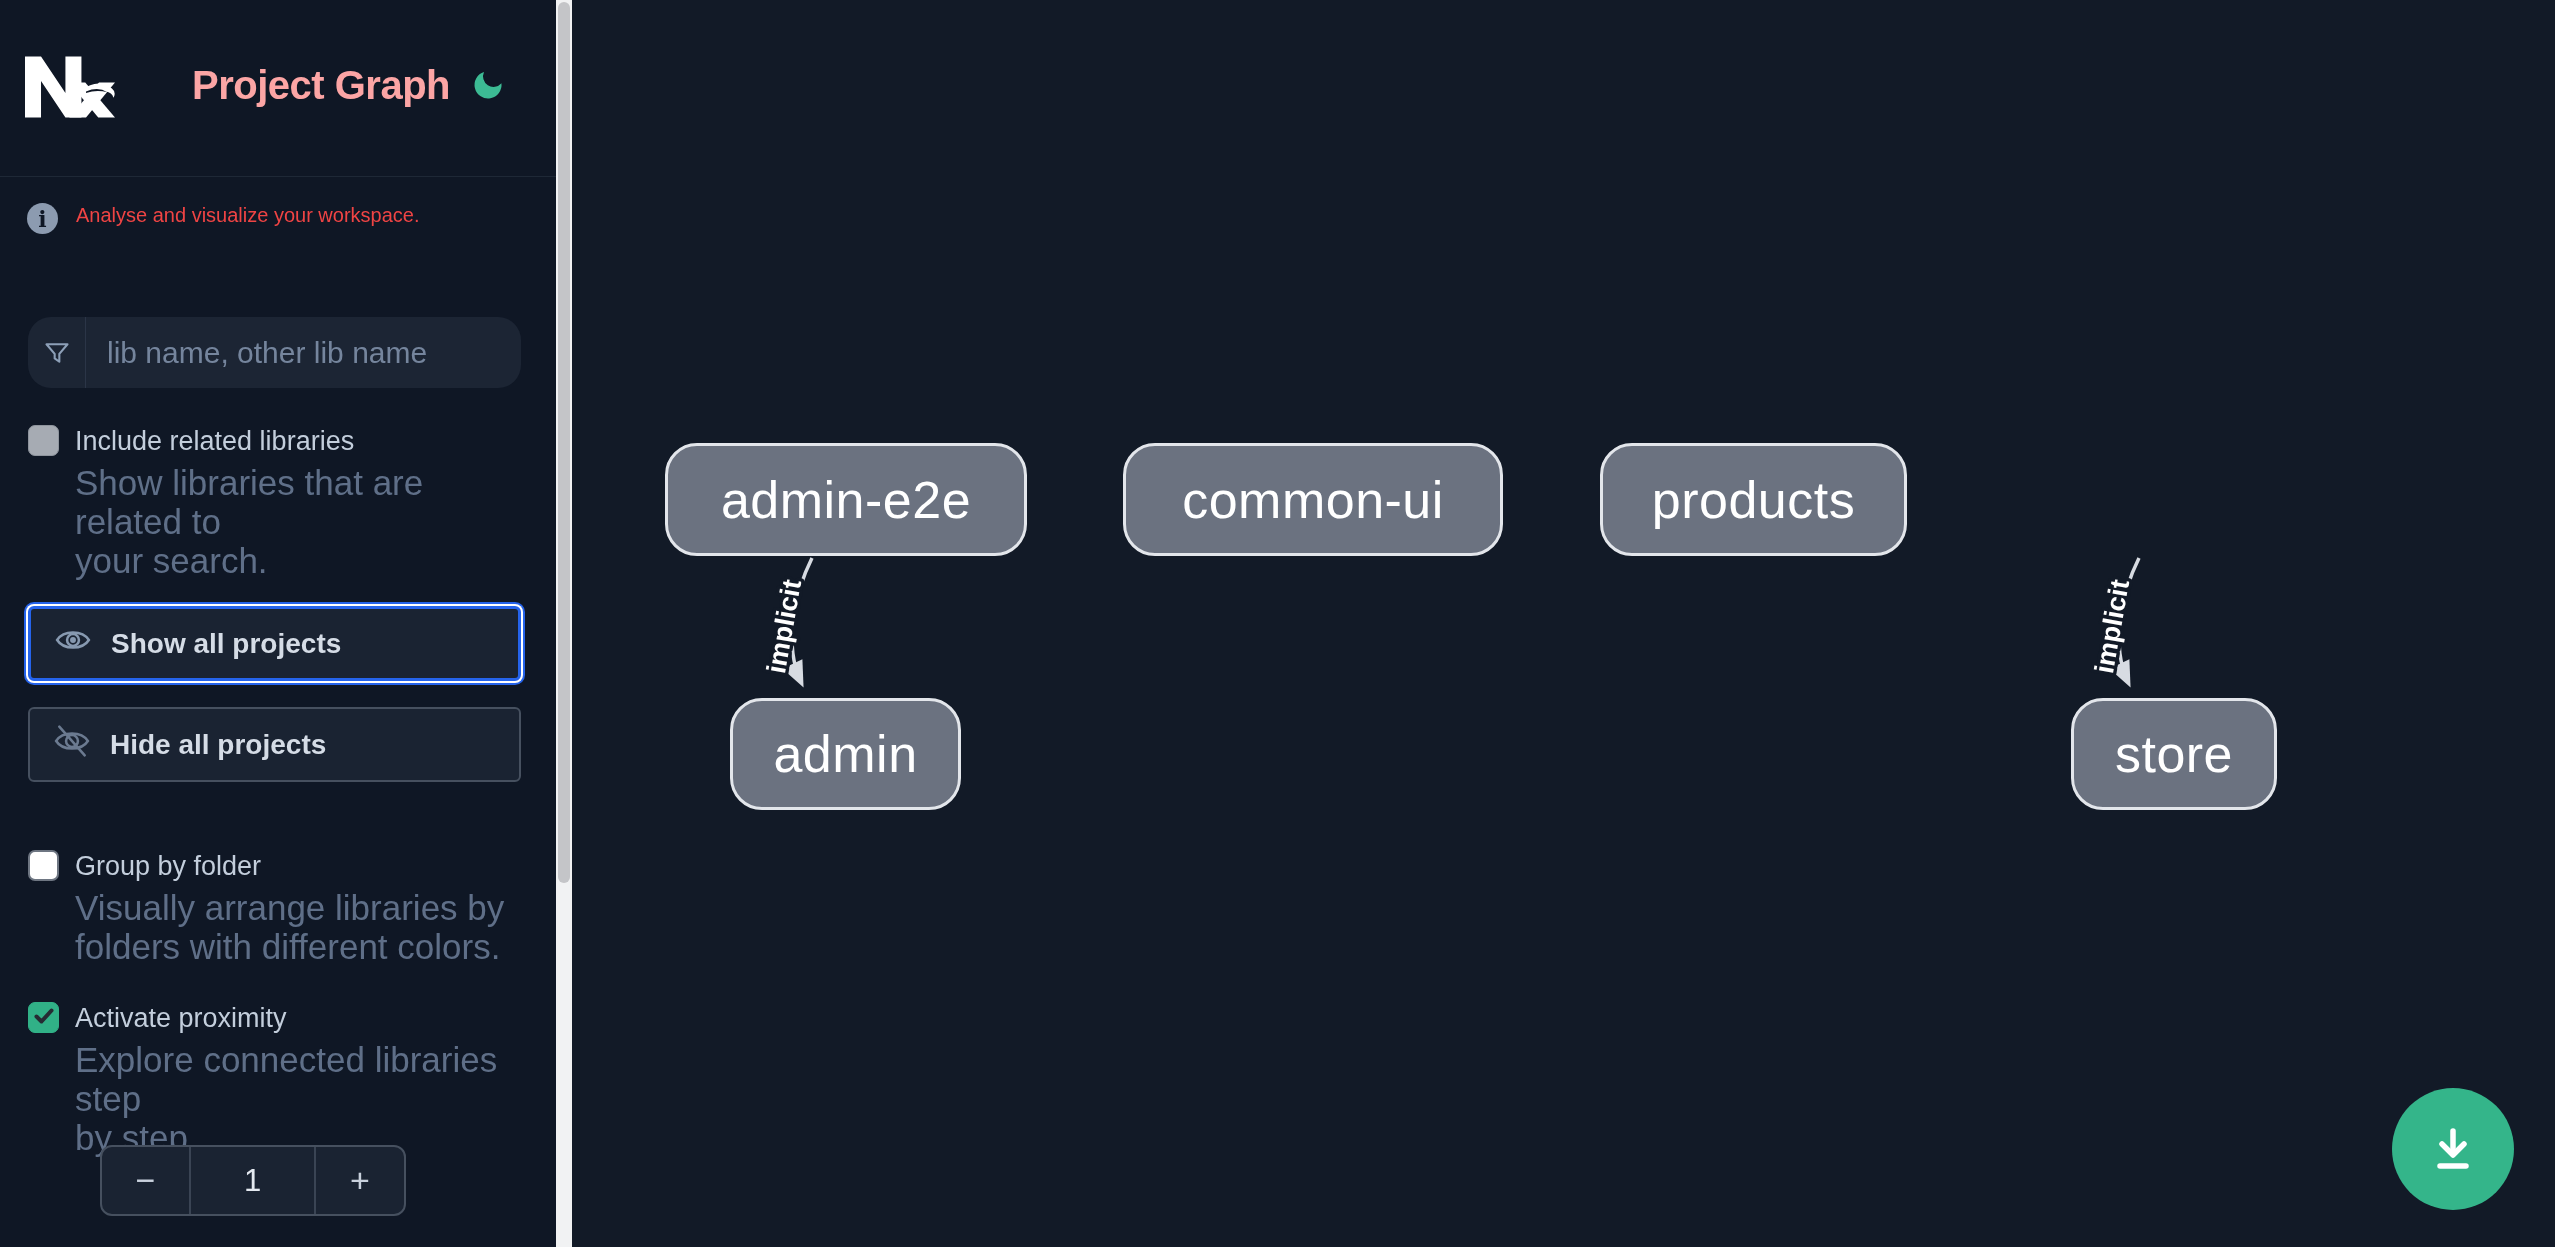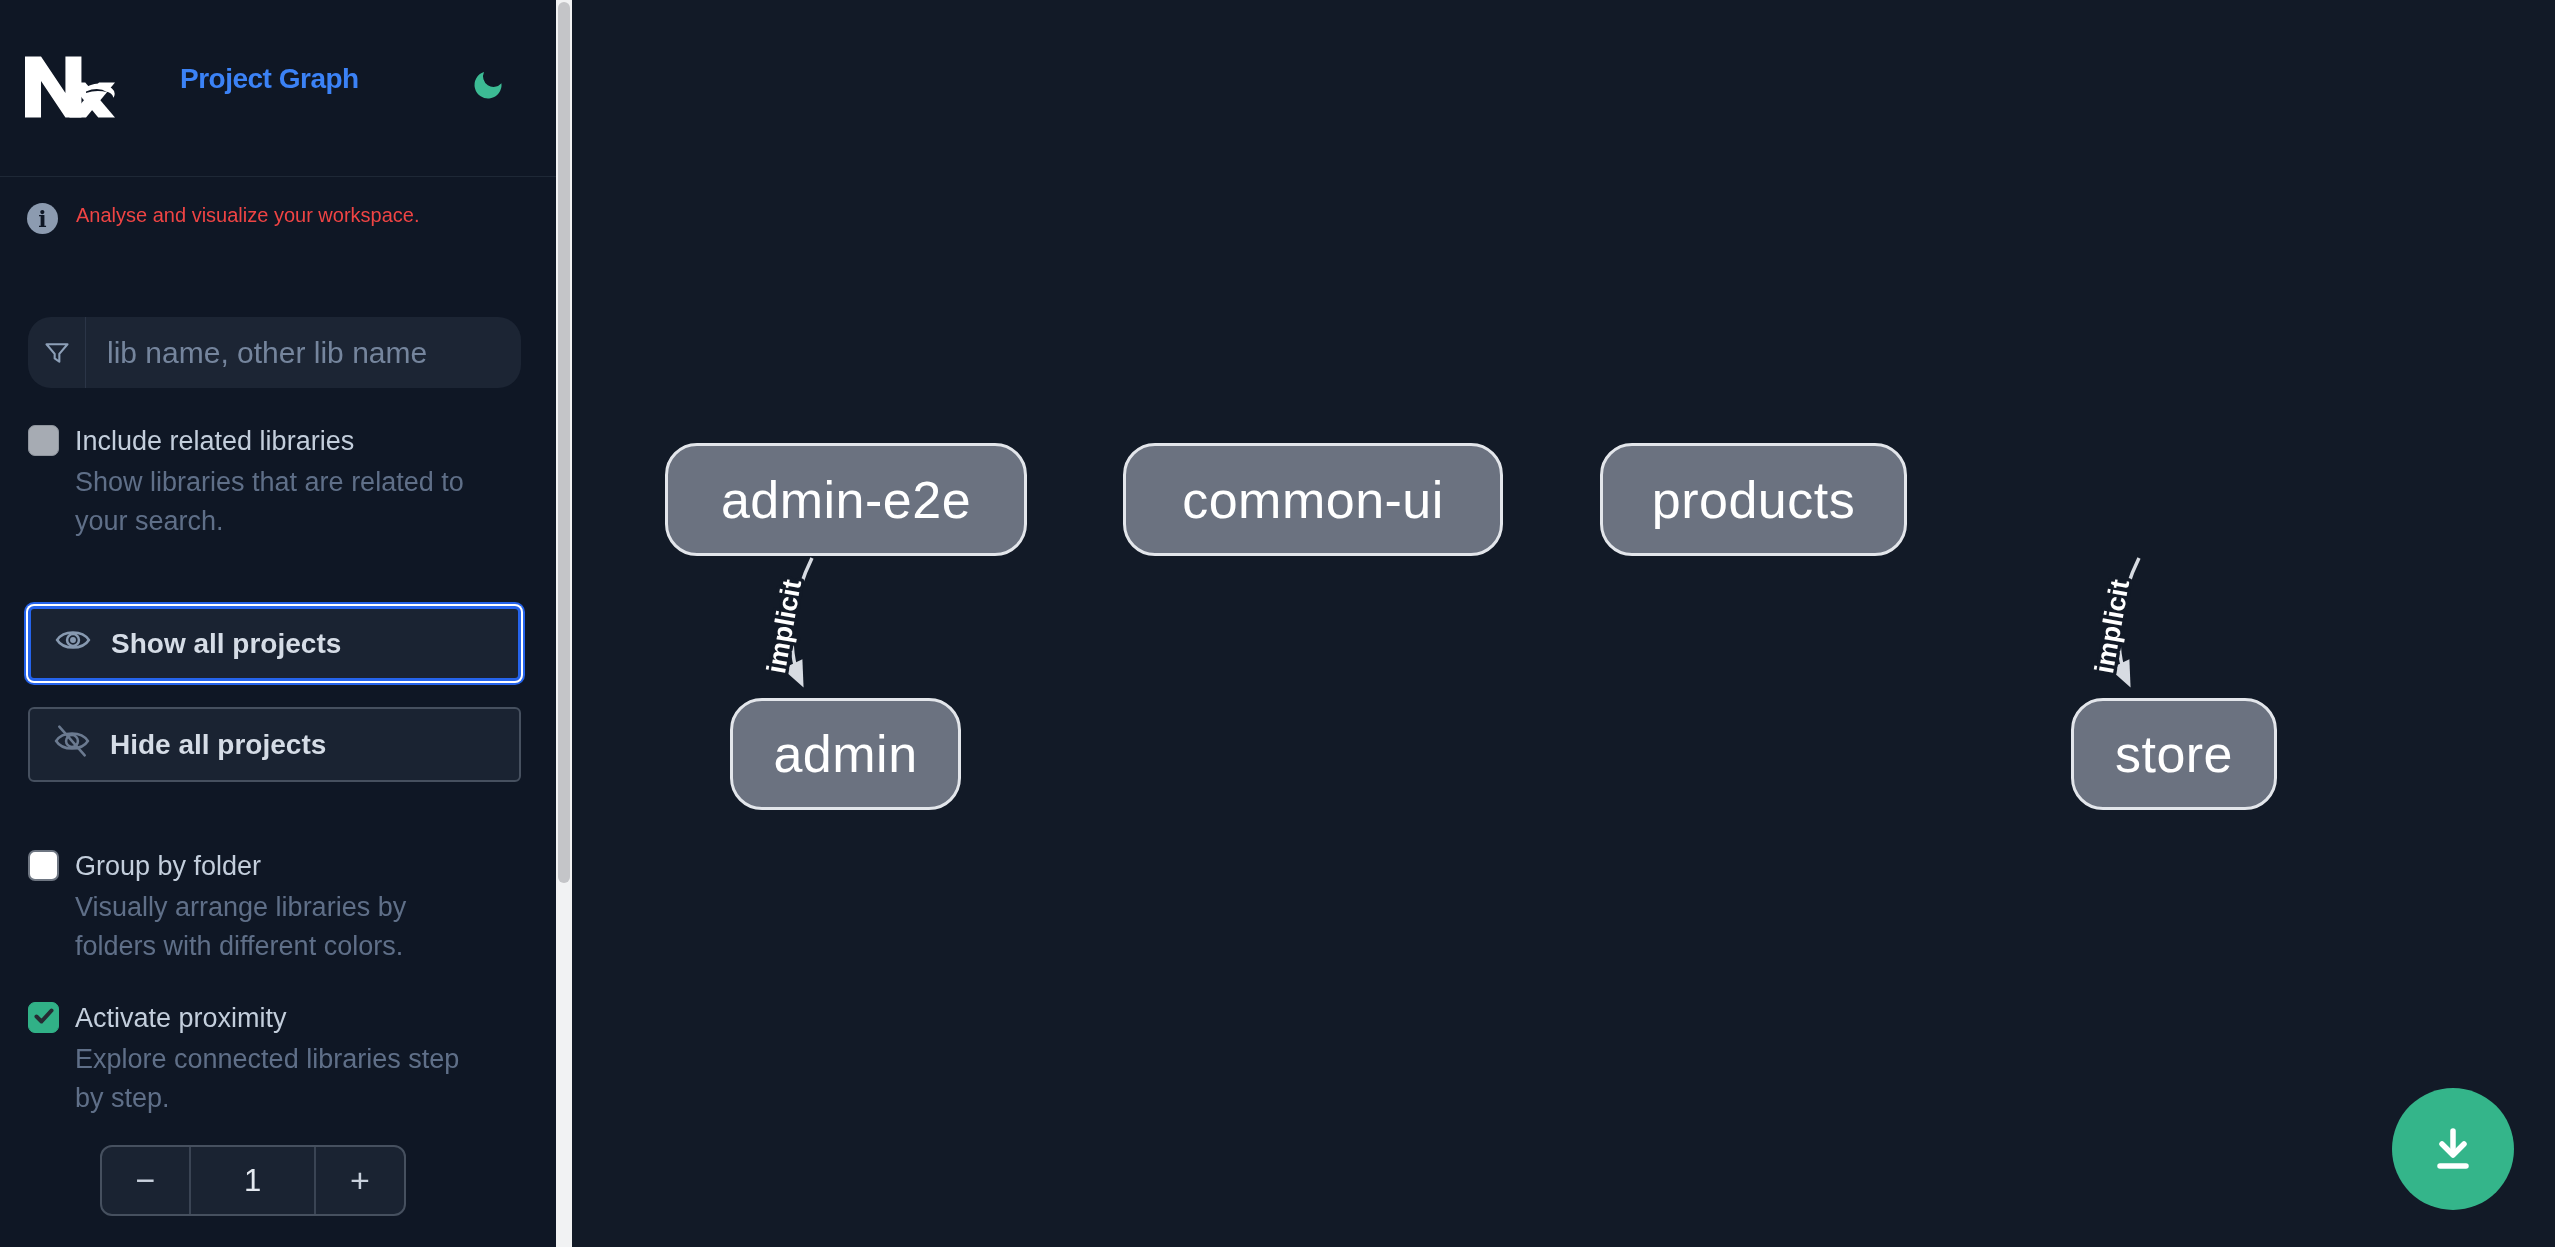--- a/index.html
+++ b/index.html
@@ -15,22 +15,22 @@
   .sidebar {
     position:absolute; left:0; top:0; width:556px; height:1247px;
     background:#0F1725;
   }
   .sb-header {
     position:absolute; left:0; top:0; width:556px; height:177px;
     border-bottom:1px solid #1E2836;
   }
   .nx-logo { position:absolute; left:25px; top:56px; width:90px; height:62px; }
   .app-title {
-    position:absolute; left:180px; top:63px;
-    font-size:28px; font-weight:700; color:#3b82f6; letter-spacing:-0.5px;
+    position:absolute; left:192px; top:63px;
+    font-size:40px; font-weight:700; color:#fca5a5; letter-spacing:-0.5px;
   }
   .theme-btn {
     position:absolute; left:466px; top:64px; width:44px; height:44px;
     background:transparent; border:none; cursor:pointer;
   }
 
   .info-row { position:absolute; left:27px; top:202px; }
   .info-icon {
     position:absolute; left:0; top:1px; width:31px; height:31px; border-radius:50%;
     background:#8C9BB0; color:#0F1725; font-weight:800; font-size:22px;
@@ -64,21 +64,21 @@
   .checkbox.gray  { background:#A6ABB3; border:1px solid #8E949D; }
   .checkbox.white { background:#FFFFFF; border:2px solid #6E7682; }
   .checkbox.green { background:#31B187; border:1px solid #31B187;
     display:flex; align-items:center; justify-content:center; }
   .op-label {
     display:block; margin-left:47px; font-size:27px; font-weight:400;
     color:#C3CEDC; line-height:34px; cursor:pointer;
   }
   .op-desc {
     display:block; margin-left:47px; margin-top:5px; width:450px;
-    font-size:27px; line-height:39px; color:#5F6F88; white-space:pre-line;
+    font-size:35px; line-height:39px; color:#5F6F88; white-space:pre-line;
   }
 
   .btn {
     position:absolute; left:28px; width:493px; height:75px;
     display:flex; align-items:center; gap:20px; padding-left:24px;
     background:#1A2332; border-radius:6px; cursor:pointer;
     font-family:"Liberation Sans", sans-serif;
     font-size:28px; font-weight:700; color:#D5DCE6;
   }
   .btn.primary {

